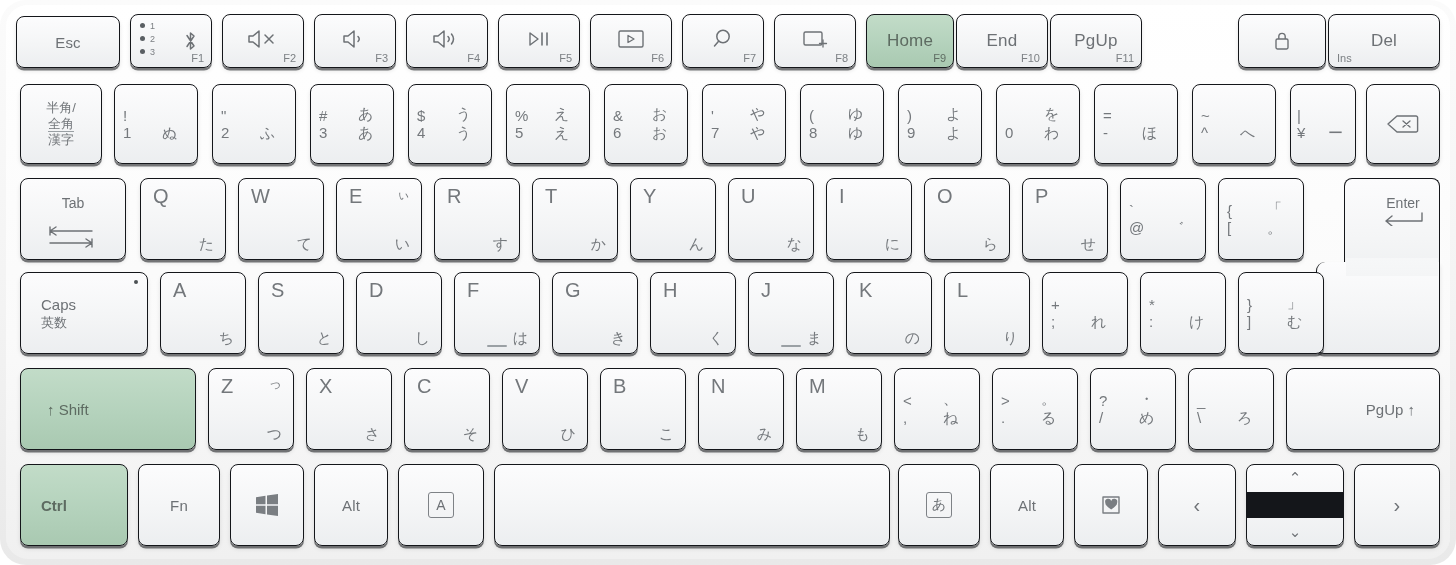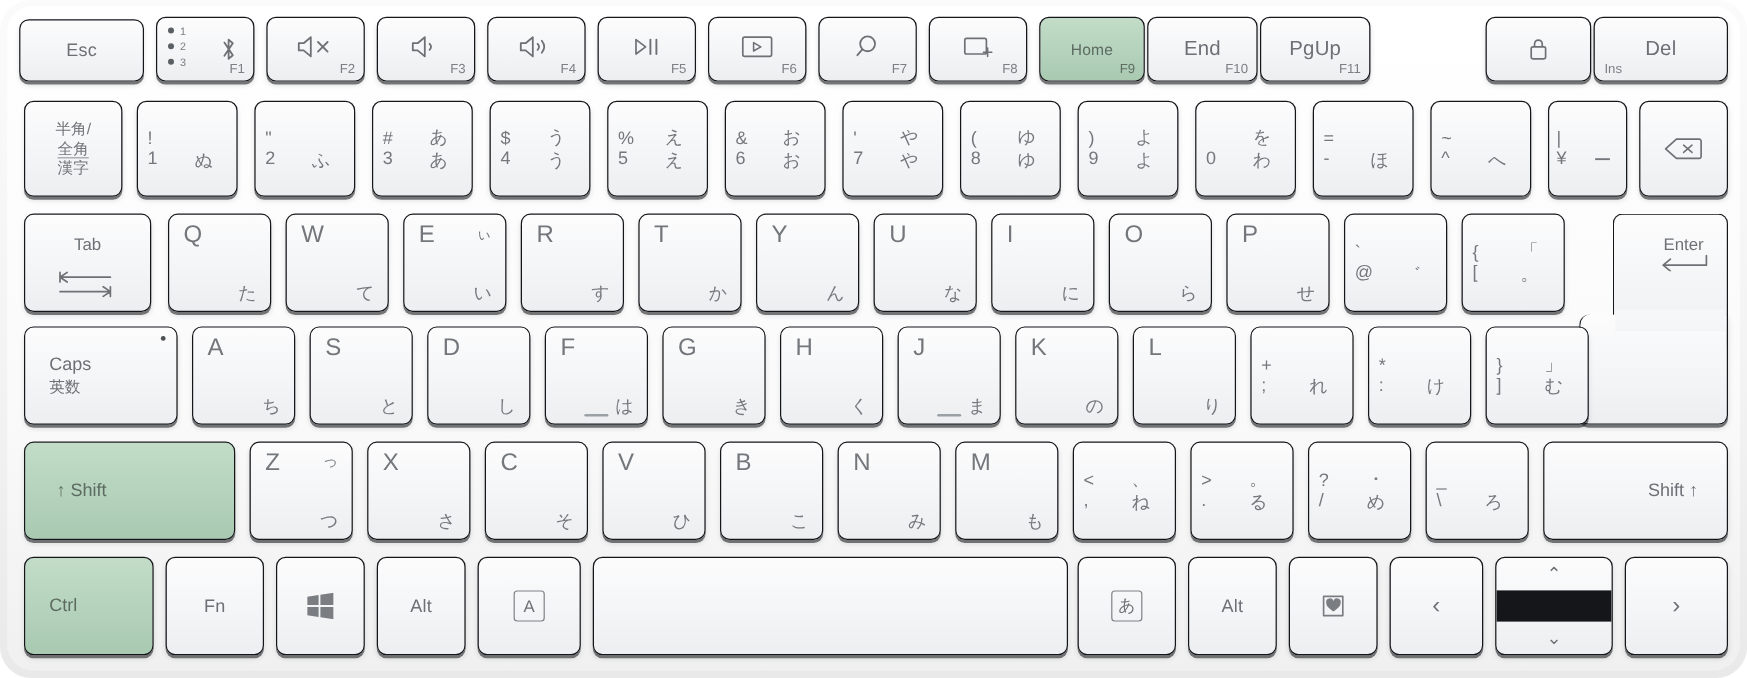--- a/index.html
+++ b/index.html
@@ -179,21 +179,21 @@
       <div class="ico">
         <svg width="32" height="24" viewBox="0 0 32 24">
             <rect x="5" y="5" width="18" height="13" rx="1.5" fill="none" stroke="#6d7175" stroke-width="1.4"></rect>
             <path d="M24 13 V20 M20.5 16.5 H27.5" stroke="#6d7175" stroke-width="1.3" stroke-linecap="round"></path>
           </svg>
       </div>
       <div class="fn-sub">F8</div>
     </div>
 
     <div class="key green" style="left:866px;top:14px;width:88px;height:54px;">
-      <div class="c-center" style="font-size:13px;text-align:center;">Home</div>
+      <div class="c-center" style="font-size:17px;text-align:center;">Home</div>
       <div class="fn-sub" style="color:#5f6d63;">F9</div>
     </div>
 
     <div class="key" style="left:956px;top:14px;width:92px;height:54px;">
       <div class="c-center" style="font-size:17px;">End</div>
       <div class="fn-sub">F10</div>
     </div>
 
     <div class="key" style="left:1050px;top:14px;width:92px;height:54px;">
       <div class="c-center" style="font-size:17px;">PgUp</div>
@@ -566,24 +566,24 @@
     <div class="key" style="left:1188px;top:368px;width:86px;height:82px;">
       <div class="q4">
         <span class="r1c1">_</span>
         <span class="r1c2"></span>
         <span class="r2c1">\</span>
         <span class="r2c2">ろ</span>
       </div>
     </div>
 
     <div class="key" style="left:1286px;top:368px;width:154px;height:82px;">
-      <div style="position:absolute;right:24px;top:50%;transform:translateY(-50%);font-size:15px;">Shift ↑</div>
-    </div>
-
-    <div class="key green" style="left:20px;top:464px;width:108px;height:82px;">
+      <div style="position:absolute;right:24px;top:50%;transform:translateY(-50%);font-size:15px;">PgUp ↑</div>
+    </div>
+
+    <div class="key green" style="left:20px;top:464px;width:108px;height:82px;font-weight:bold;">
       <div class="mid-left" style="left:20px;">Ctrl</div>
     </div>
 
     <div class="key" style="left:138px;top:464px;width:82px;height:82px;">
       <div class="c-center">Fn</div>
     </div>
 
     <div class="key" style="left:230px;top:464px;width:74px;height:82px;">
       <div class="ico-c">
         <svg width="22" height="22" viewBox="0 0 22 22">

